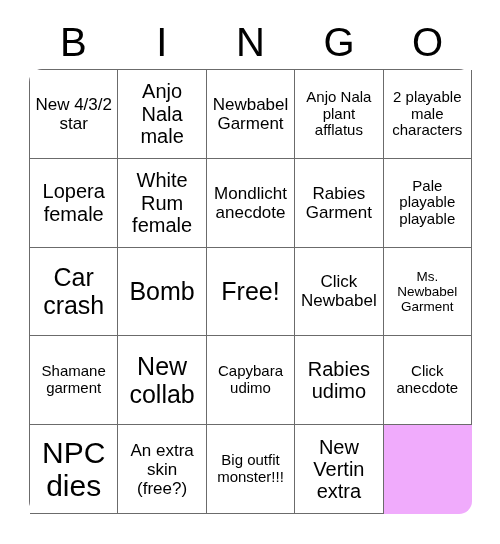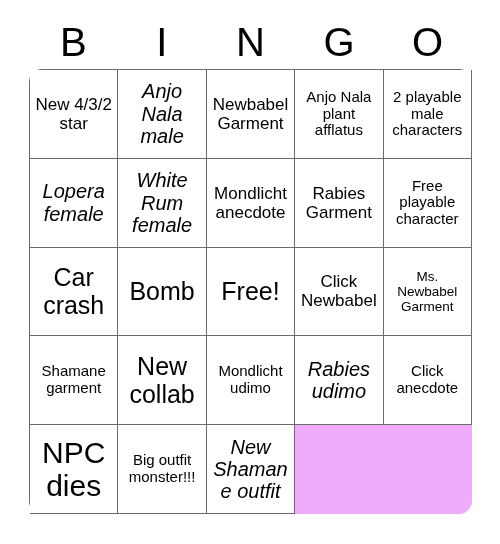--- a/index.html
+++ b/index.html
@@ -70,21 +70,21 @@
     display: block;
     width: 100%;
     line-height: 1.12;
     word-wrap: break-word;
     hyphens: none;
   }
   
   .fs-xs  { font-size: 13.5px; }
   .fs-s   { font-size: 15px; }
   .fs-m   { font-size: 17px; }
-  .fs-l   { font-size: 20px; font-style: italic; }
+  .fs-l   { font-size: 20px; }
   .fs-xl  { font-size: 25px; text-align: center; }
   .fs-xxl { font-size: 30px; }
 </style>
 </head>
 <body>
 
 <div class="bingo-card">
 
   <div class="header-row">
     <div class="header-cell">B</div>
@@ -116,21 +116,21 @@
       <div class="cell">
         <span class="cell-text fs-l">White Rum female</span>
       </div>
       <div class="cell">
         <span class="cell-text fs-m">Mondlicht anecdote</span>
       </div>
       <div class="cell">
         <span class="cell-text fs-m">Rabies Garment</span>
       </div>
       <div class="cell">
-        <span class="cell-text fs-s">Free playable character</span>
+        <span class="cell-text fs-s">Pale playable playable</span>
       </div>
       <div class="cell">
         <span class="cell-text fs-xl">Car crash</span>
       </div>
       <div class="cell">
         <span class="cell-text fs-xl">Bomb</span>
       </div>
       <div class="cell">
         <span class="cell-text fs-xl">Free!</span>
       </div>
@@ -140,32 +140,35 @@
       <div class="cell">
         <span class="cell-text fs-xs">Ms. Newbabel Garment</span>
       </div>
       <div class="cell">
         <span class="cell-text fs-s">Shamane garment</span>
       </div>
       <div class="cell">
         <span class="cell-text fs-xl">New collab</span>
       </div>
       <div class="cell">
-        <span class="cell-text fs-s">Mondlicht udimo</span>
+        <span class="cell-text fs-s">Capybara udimo</span>
       </div>
       <div class="cell">
         <span class="cell-text fs-l">Rabies udimo</span>
       </div>
       <div class="cell">
         <span class="cell-text fs-s">Click anecdote</span>
       </div>
       <div class="cell">
         <span class="cell-text fs-xxl">NPC dies</span>
       </div>
       <div class="cell">
+        <span class="cell-text fs-m">An extra skin (free?)</span>
+      </div>
+      <div class="cell">
         <span class="cell-text fs-s">Big outfit monster!!!</span>
       </div>
       <div class="cell">
-        <span class="cell-text fs-l">New Shamane outfit</span>
+        <span class="cell-text fs-l">New Vertin extra</span>
       </div>
     </div>
 
 </div>
 
 </body></html>

